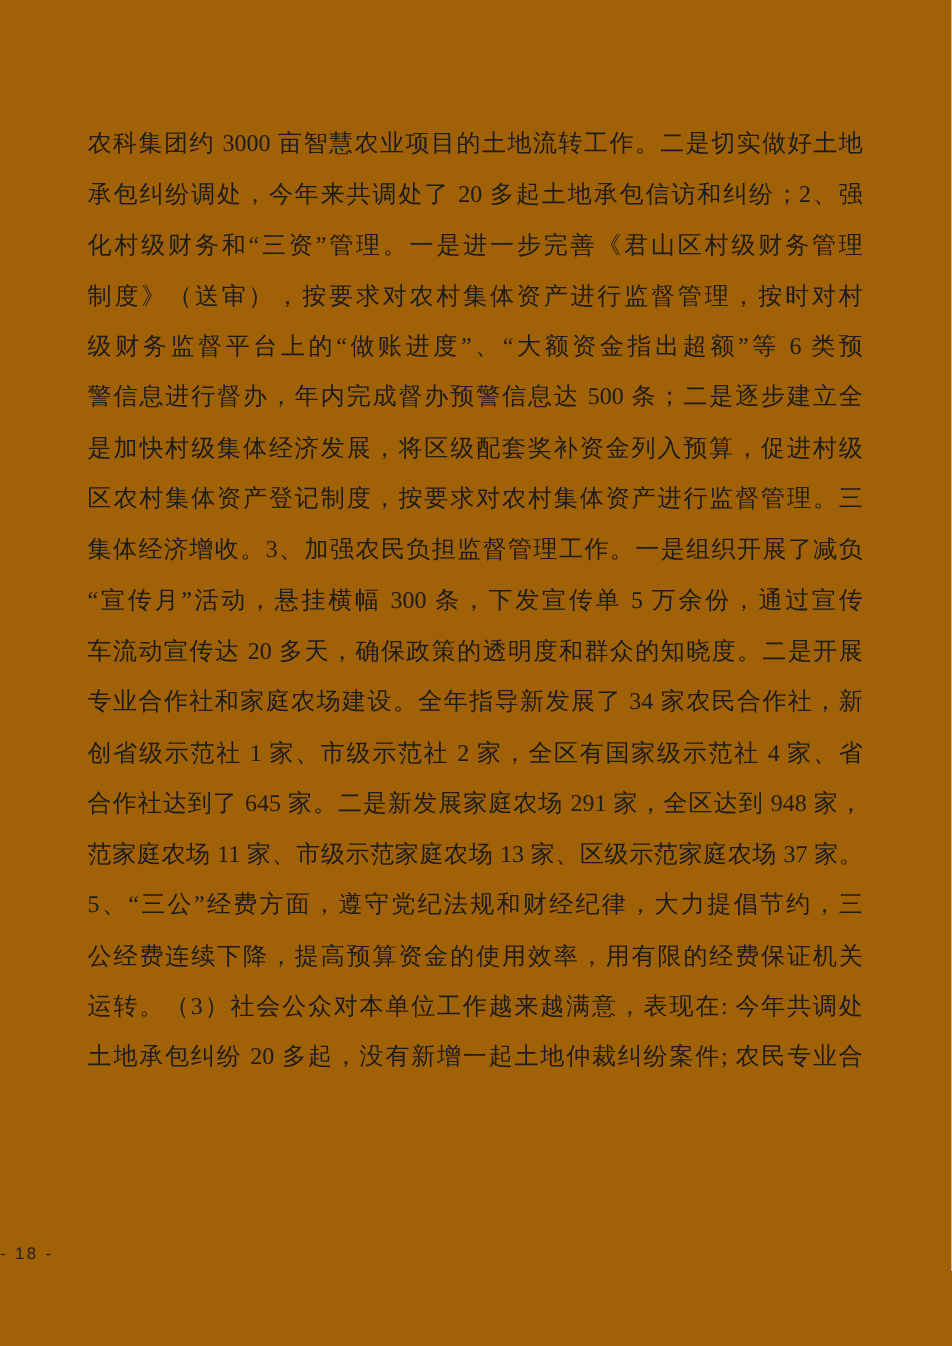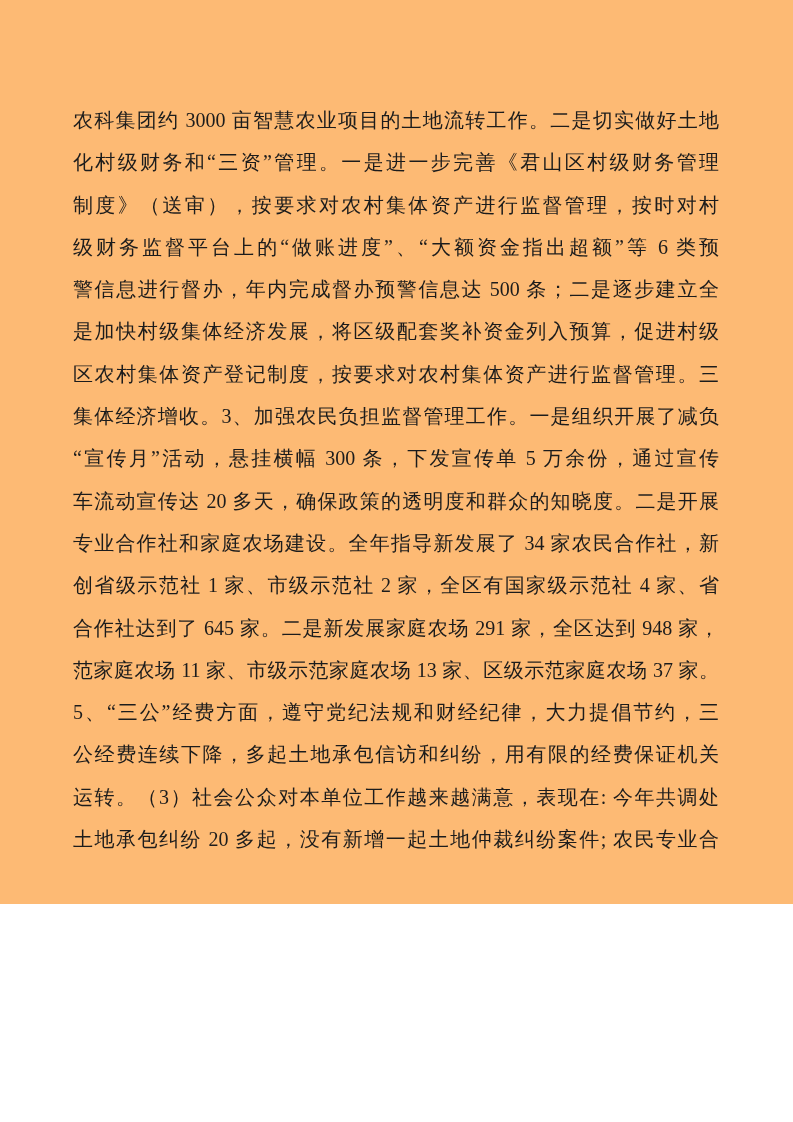--- a/index.html
+++ b/index.html
@@ -3,22 +3,22 @@
 <meta charset="utf-8">
 <style>
   html, body {
     margin: 0;
     padding: 0;
     background: #ffffff;
   }
   .page {
     position: relative;
     width: 793px;
-    height: 904px;
-    background: #fdba74;
+    height: 1122px;
+    background: #a16207;
     overflow: hidden;
     font-family: "Liberation Serif", "DejaVu Serif", serif;
   }
   .text-block {
     position: absolute;
     left: 73px;
     top: 99px;
     width: 646px;
   }
   .text-line {
@@ -46,34 +46,35 @@
     color: #222222;
     letter-spacing: 2px;
   }
 </style>
 </head>
 <body>
 
 <div class="page">
   <div class="text-block">
     <div class="text-line">农科集团约 3000 亩智慧农业项目的土地流转工作。二是切实做好土地</div>
+    <div class="text-line">承包纠纷调处，今年来共调处了 20 多起土地承包信访和纠纷；2、强</div>
     <div class="text-line">化村级财务和“三资”管理。一是进一步完善《君山区村级财务管理</div>
     <div class="text-line">制度》（送审），按要求对农村集体资产进行监督管理，按时对村</div>
     <div class="text-line">级财务监督平台上的“做账进度”、“大额资金指出超额”等 6 类预</div>
     <div class="text-line">警信息进行督办，年内完成督办预警信息达 500 条；二是逐步建立全</div>
     <div class="text-line">是加快村级集体经济发展，将区级配套奖补资金列入预算，促进村级</div>
     <div class="text-line">区农村集体资产登记制度，按要求对农村集体资产进行监督管理。三</div>
     <div class="text-line">集体经济增收。3、加强农民负担监督管理工作。一是组织开展了减负</div>
     <div class="text-line">“宣传月”活动，悬挂横幅 300 条，下发宣传单 5 万余份，通过宣传</div>
     <div class="text-line">车流动宣传达 20 多天，确保政策的透明度和群众的知晓度。二是开展</div>
     <div class="text-line">专业合作社和家庭农场建设。全年指导新发展了 34 家农民合作社，新</div>
     <div class="text-line">创省级示范社 1 家、市级示范社 2 家，全区有国家级示范社 4 家、省</div>
     <div class="text-line">合作社达到了 645 家。二是新发展家庭农场 291 家，全区达到 948 家，</div>
     <div class="text-line">范家庭农场 11 家、市级示范家庭农场 13 家、区级示范家庭农场 37 家。</div>
     <div class="text-line">5、“三公”经费方面，遵守党纪法规和财经纪律，大力提倡节约，三</div>
-    <div class="text-line">公经费连续下降，多起土地承包信访和纠纷，用有限的经费保证机关</div>
+    <div class="text-line">公经费连续下降，提高预算资金的使用效率，用有限的经费保证机关</div>
     <div class="text-line">运转。（3）社会公众对本单位工作越来越满意，表现在: 今年共调处</div>
     <div class="text-line">土地承包纠纷 20 多起，没有新增一起土地仲裁纠纷案件; 农民专业合</div>
   </div>
   <div class="page-footer">
     <span class="page-number">- 18 -</span>
   </div>
 </div>
 
 </body></html>

